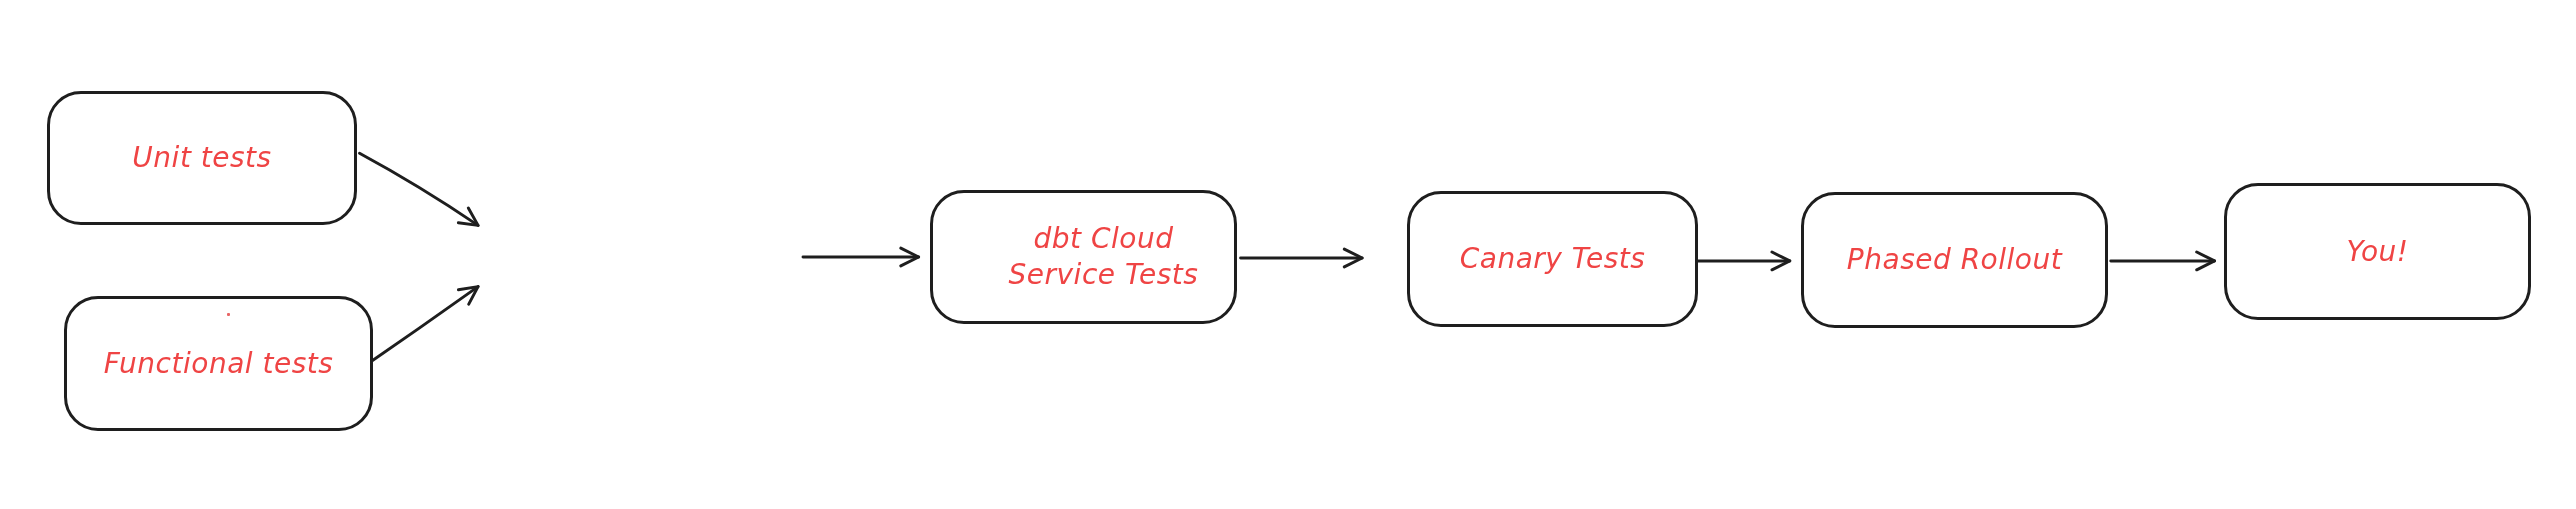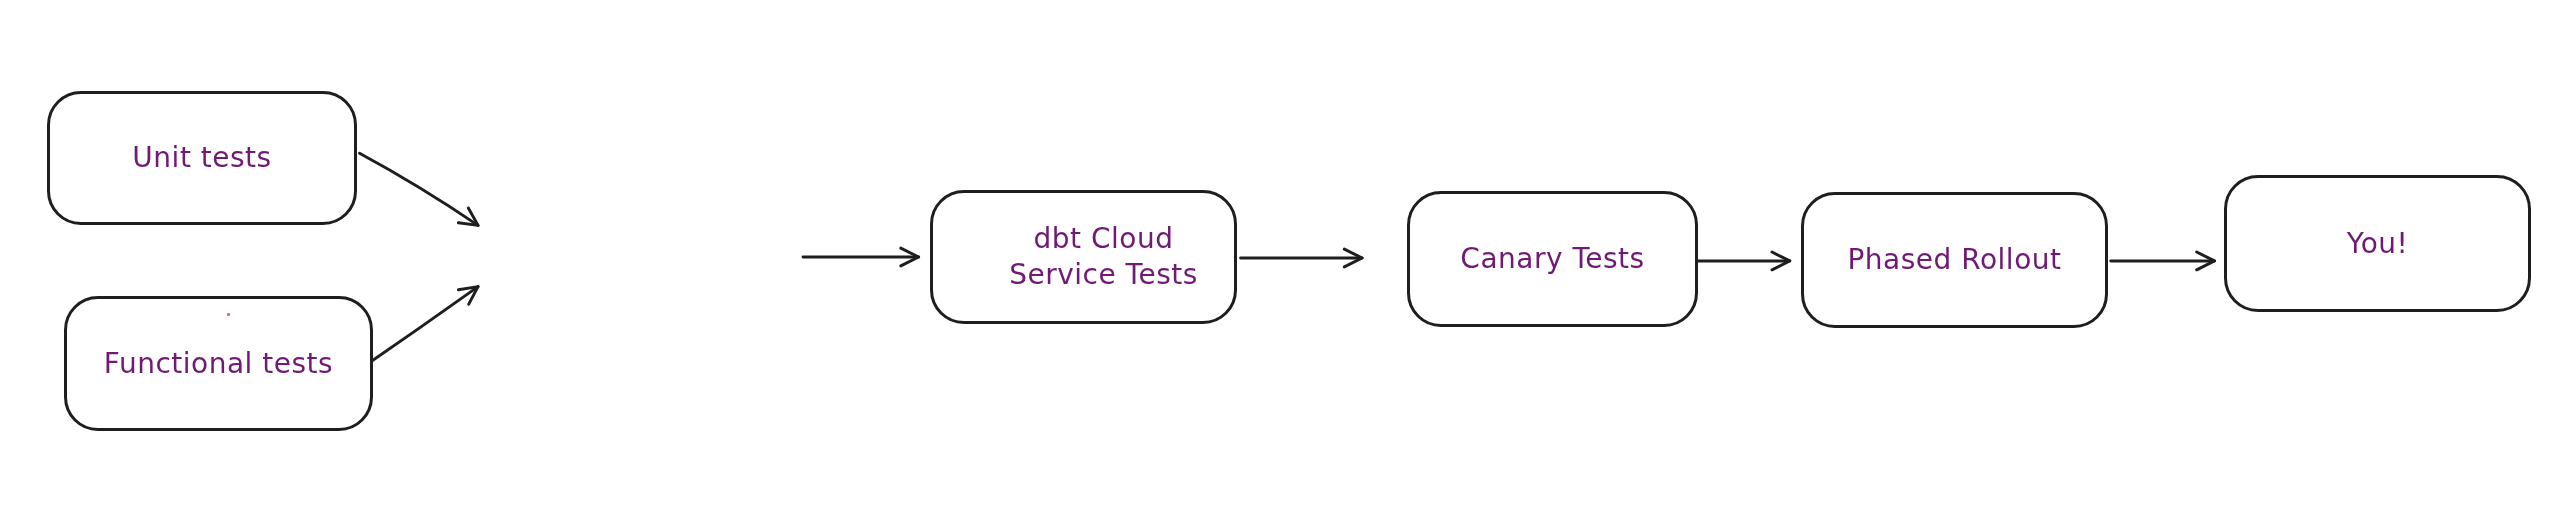--- a/index.html
+++ b/index.html
@@ -23,33 +23,34 @@
     align-items: center;
     justify-content: center;
     text-align: center;
     z-index: 2;
   }
 
   .node .label {
     font-size: 28px;
     line-height: 36px;
     letter-spacing: 0.5px;
-    color: #701a75;
+    color: #ef4444;
     white-space: pre-line;
     
     font-weight: 400;
+    font-style: italic;
   }
 
   #node-unit-tests        { left: 47px;   top: 91px;  width: 310px; height: 134px; }
   #node-functional-tests  { left: 64px;   top: 296px; width: 309px; height: 135px; }
   #node-smoke-testing     { left: 490px;  top: 190px; width: 310px; height: 134px; }
   #node-dbt-cloud         { left: 930px;  top: 190px; width: 307px; height: 134px; padding-left: 40px; }
   #node-canary-tests      { left: 1407px; top: 191px; width: 291px; height: 136px; }
   #node-phased-rollout    { left: 1801px; top: 192px; width: 307px; height: 136px; }
-  #node-you               { left: 2224px; top: 175px; width: 307px; height: 137px; }
+  #node-you               { left: 2224px; top: 183px; width: 307px; height: 137px; }
 
   svg.edges {
     position: absolute;
     left: 0; top: 0;
     width: 2576px;
     height: 510px;
     z-index: 1;
   }
   svg.edges path, svg.edges line {
     stroke: #1e1e1e;

